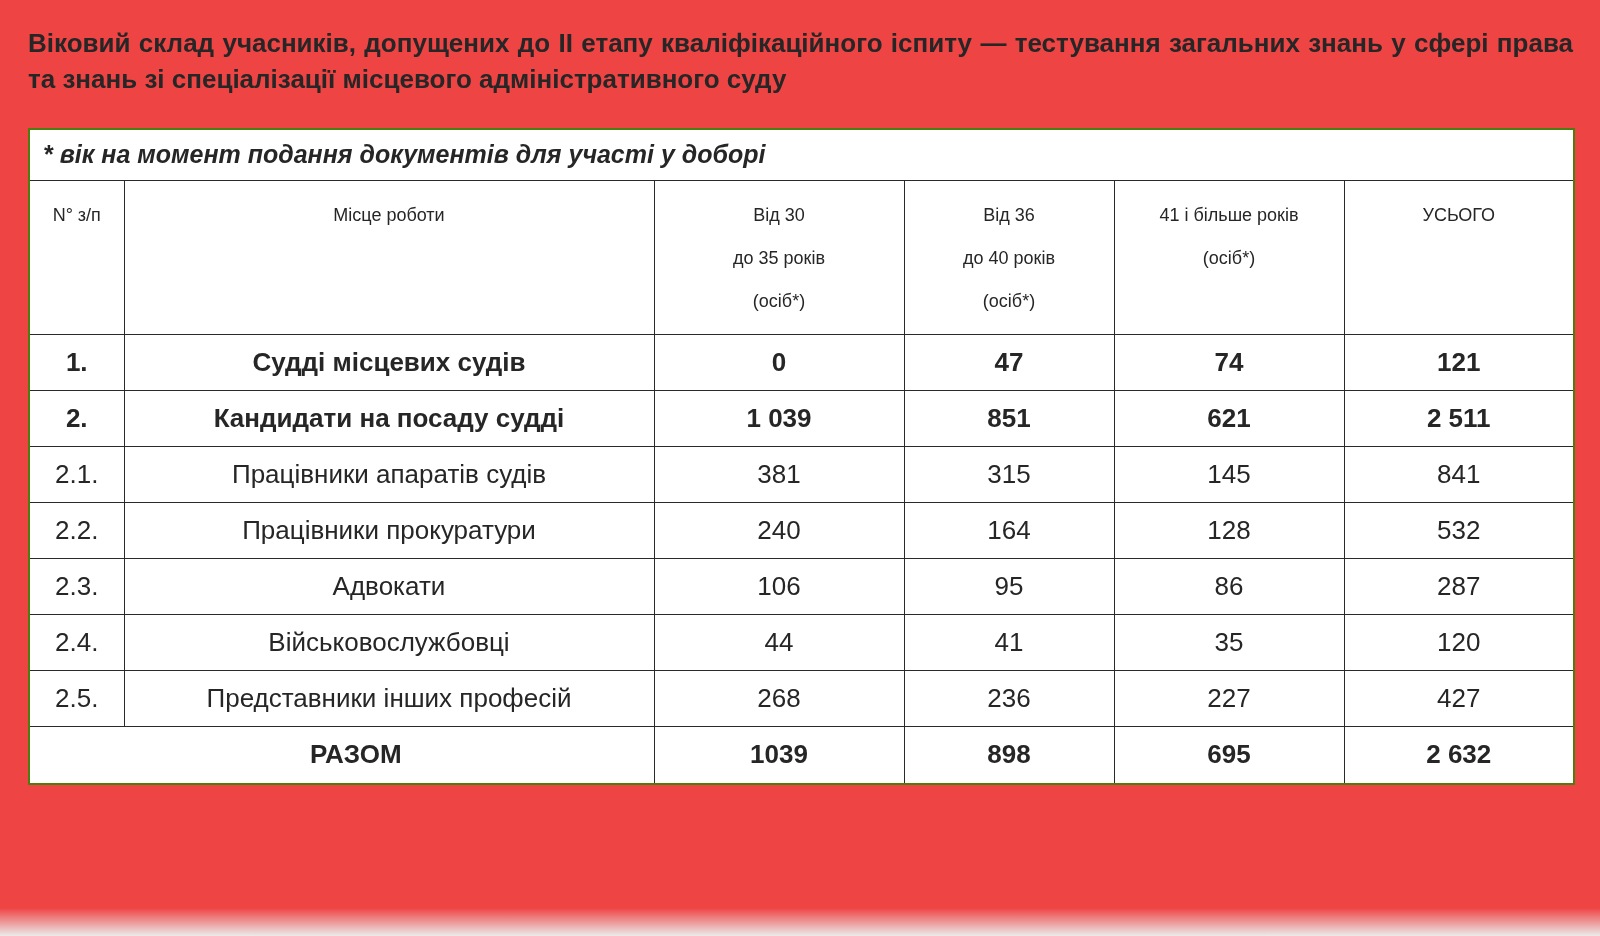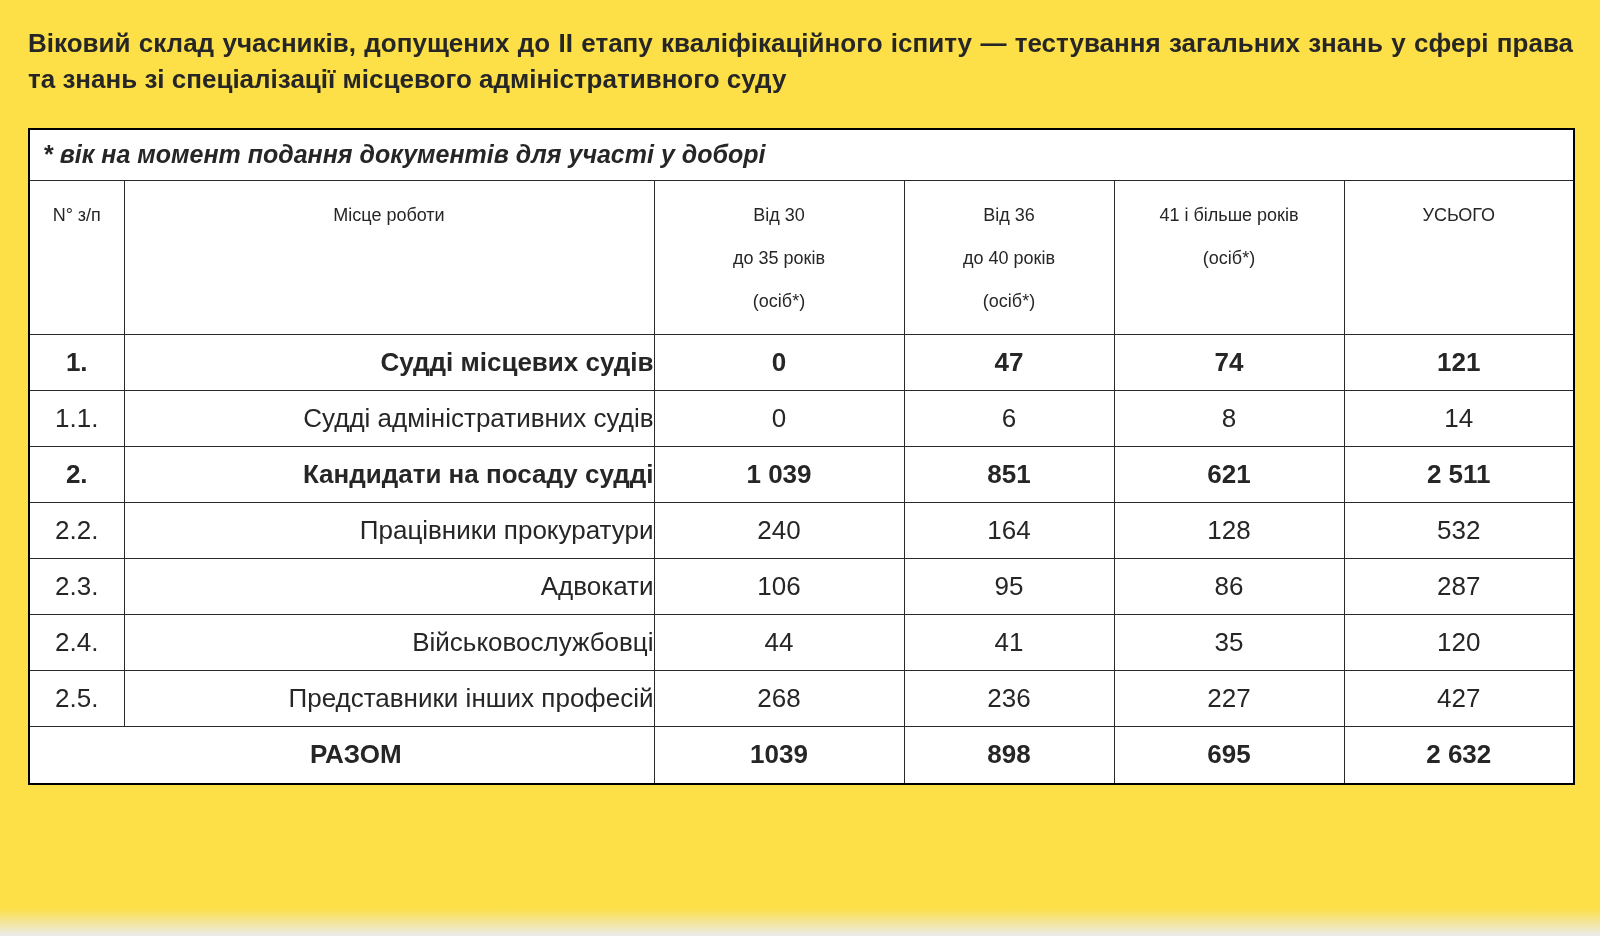--- a/index.html
+++ b/index.html
@@ -6,40 +6,40 @@
     margin: 0;
     padding: 0;
     background: #ffffff;
     font-family: "Liberation Sans", sans-serif;
     color: #262626;
   }
   .page {
     position: relative;
     width: 1600px;
     height: 936px;
-    background: #fde047;
+    background: #ef4444;
     overflow: hidden;
   }
   .content {
     padding: 16px 27px 0 28px;
   }
   .doc-title {
     width: 1545px;
     font-size: 26px;
     font-weight: bold;
     line-height: 1.38;
     text-align: justify;
     color: #262626;
     margin: 10px 0 30px 0;
   }
   table.stats {
     width: 1545px;
     table-layout: fixed;
     border-collapse: collapse;
-    border: 2px solid #000000;
+    border: 2px solid #4d7c0f;
     font-size: 26px;
   }
   table.stats col.c-num   { width: 95px;  }
   table.stats col.c-work  { width: 530px; }
   table.stats col.c-a3035 { width: 250px; }
   table.stats col.c-a3640 { width: 210px; }
   table.stats col.c-a41   { width: 230px; }
   table.stats col.c-tot   { width: 230px; }
   table.stats td, table.stats th {
     border: 1.5px solid #2a2a2a;
@@ -67,21 +67,21 @@
     white-space: nowrap;
   }
   tr.data-row td {
     height: 55px;
     vertical-align: middle;
   }
   td.cell-num {
     text-align: center;
   }
   td.cell-work {
-    text-align: right;
+    text-align: center;
     padding-left: 13px;
   }
   td.cell-val {
     text-align: center;
   }
   tr.emph td {
     font-weight: bold;
   }
   tr.total-row td {
     height: 56px;
@@ -153,39 +153,39 @@
 
       <tr class="data-row emph">
         <td class="cell-num">1.</td>
         <td class="cell-work">Судді місцевих судів</td>
         <td class="cell-val">0</td>
         <td class="cell-val">47</td>
         <td class="cell-val">74</td>
         <td class="cell-val">121</td>
       </tr>
 
-      <tr class="data-row">
-        <td class="cell-num">1.1.</td>
-        <td class="cell-work">Судді адміністративних судів</td>
-        <td class="cell-val">0</td>
-        <td class="cell-val">6</td>
-        <td class="cell-val">8</td>
-        <td class="cell-val">14</td>
-      </tr>
 
 
       <tr class="data-row emph">
         <td class="cell-num">2.</td>
         <td class="cell-work">Кандидати на посаду судді</td>
         <td class="cell-val">1 039</td>
         <td class="cell-val">851</td>
         <td class="cell-val">621</td>
         <td class="cell-val">2 511</td>
       </tr>
 
+      <tr class="data-row">
+        <td class="cell-num">2.1.</td>
+        <td class="cell-work">Працівники апаратів судів</td>
+        <td class="cell-val">381</td>
+        <td class="cell-val">315</td>
+        <td class="cell-val">145</td>
+        <td class="cell-val">841</td>
+      </tr>
 
       <tr class="data-row">
         <td class="cell-num">2.2.</td>
         <td class="cell-work">Працівники прокуратури</td>
         <td class="cell-val">240</td>
         <td class="cell-val">164</td>
         <td class="cell-val">128</td>
         <td class="cell-val">532</td>
       </tr>
 

